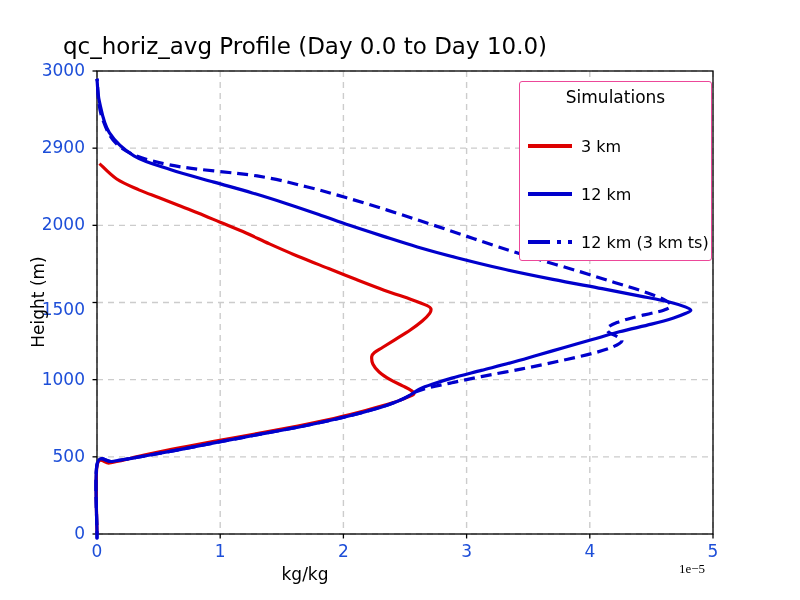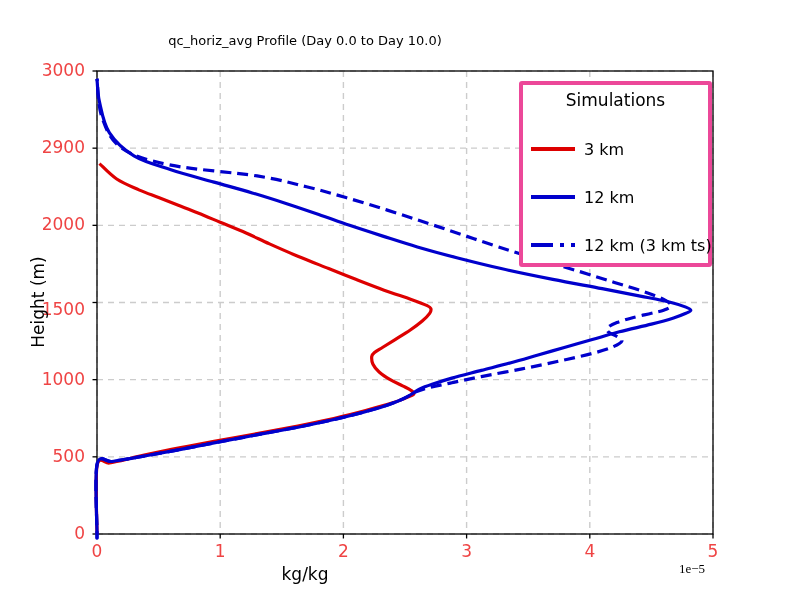--- a/index.html
+++ b/index.html
@@ -18,21 +18,21 @@
     width: 800px;
     height: 600px;
     background: #ffffff;
   }
   #chart-title {
     position: absolute;
     left: 0;
     top: 33px;
     width: 800px;
     text-align: center;
-    font-size: 13px;
+    font-size: 23px;
     color: #000000;
     letter-spacing: 0px;
     white-space: nowrap;
   }
   
   #chart-title .inner {
     display: inline-block;
     position: relative;
     left: -95px;
   }
@@ -69,40 +69,40 @@
     position: absolute;
     left: 679px;
     top: 561px;
     font-size: 13px;
     color: #000000;
     font-family: Liberation Serif, serif;
   }
   .tick-label {
     position: absolute;
     font-size: 17px;
-    color: #ef4444;
+    color: #1d4ed8;
     white-space: nowrap;
   }
   .xtick-label {
     text-align: center;
     width: 40px;
   }
   .ytick-label {
     text-align: right;
     width: 70px;
   }
   
   #legend {
     position: absolute;
     left: 519px;
     top: 81px;
     width: 193px;
     box-sizing: border-box;
     background: #ffffff;
-    border: 4px solid #ec4899;
+    border: 1px solid #ec4899;
     border-radius: 3px;
     padding: 4px 7px 6px 7px;
   }
   #legend-title {
     text-align: center;
     font-size: 17px;
     color: #000000;
     padding-bottom: 2px;
     line-height: 22px;
   }

